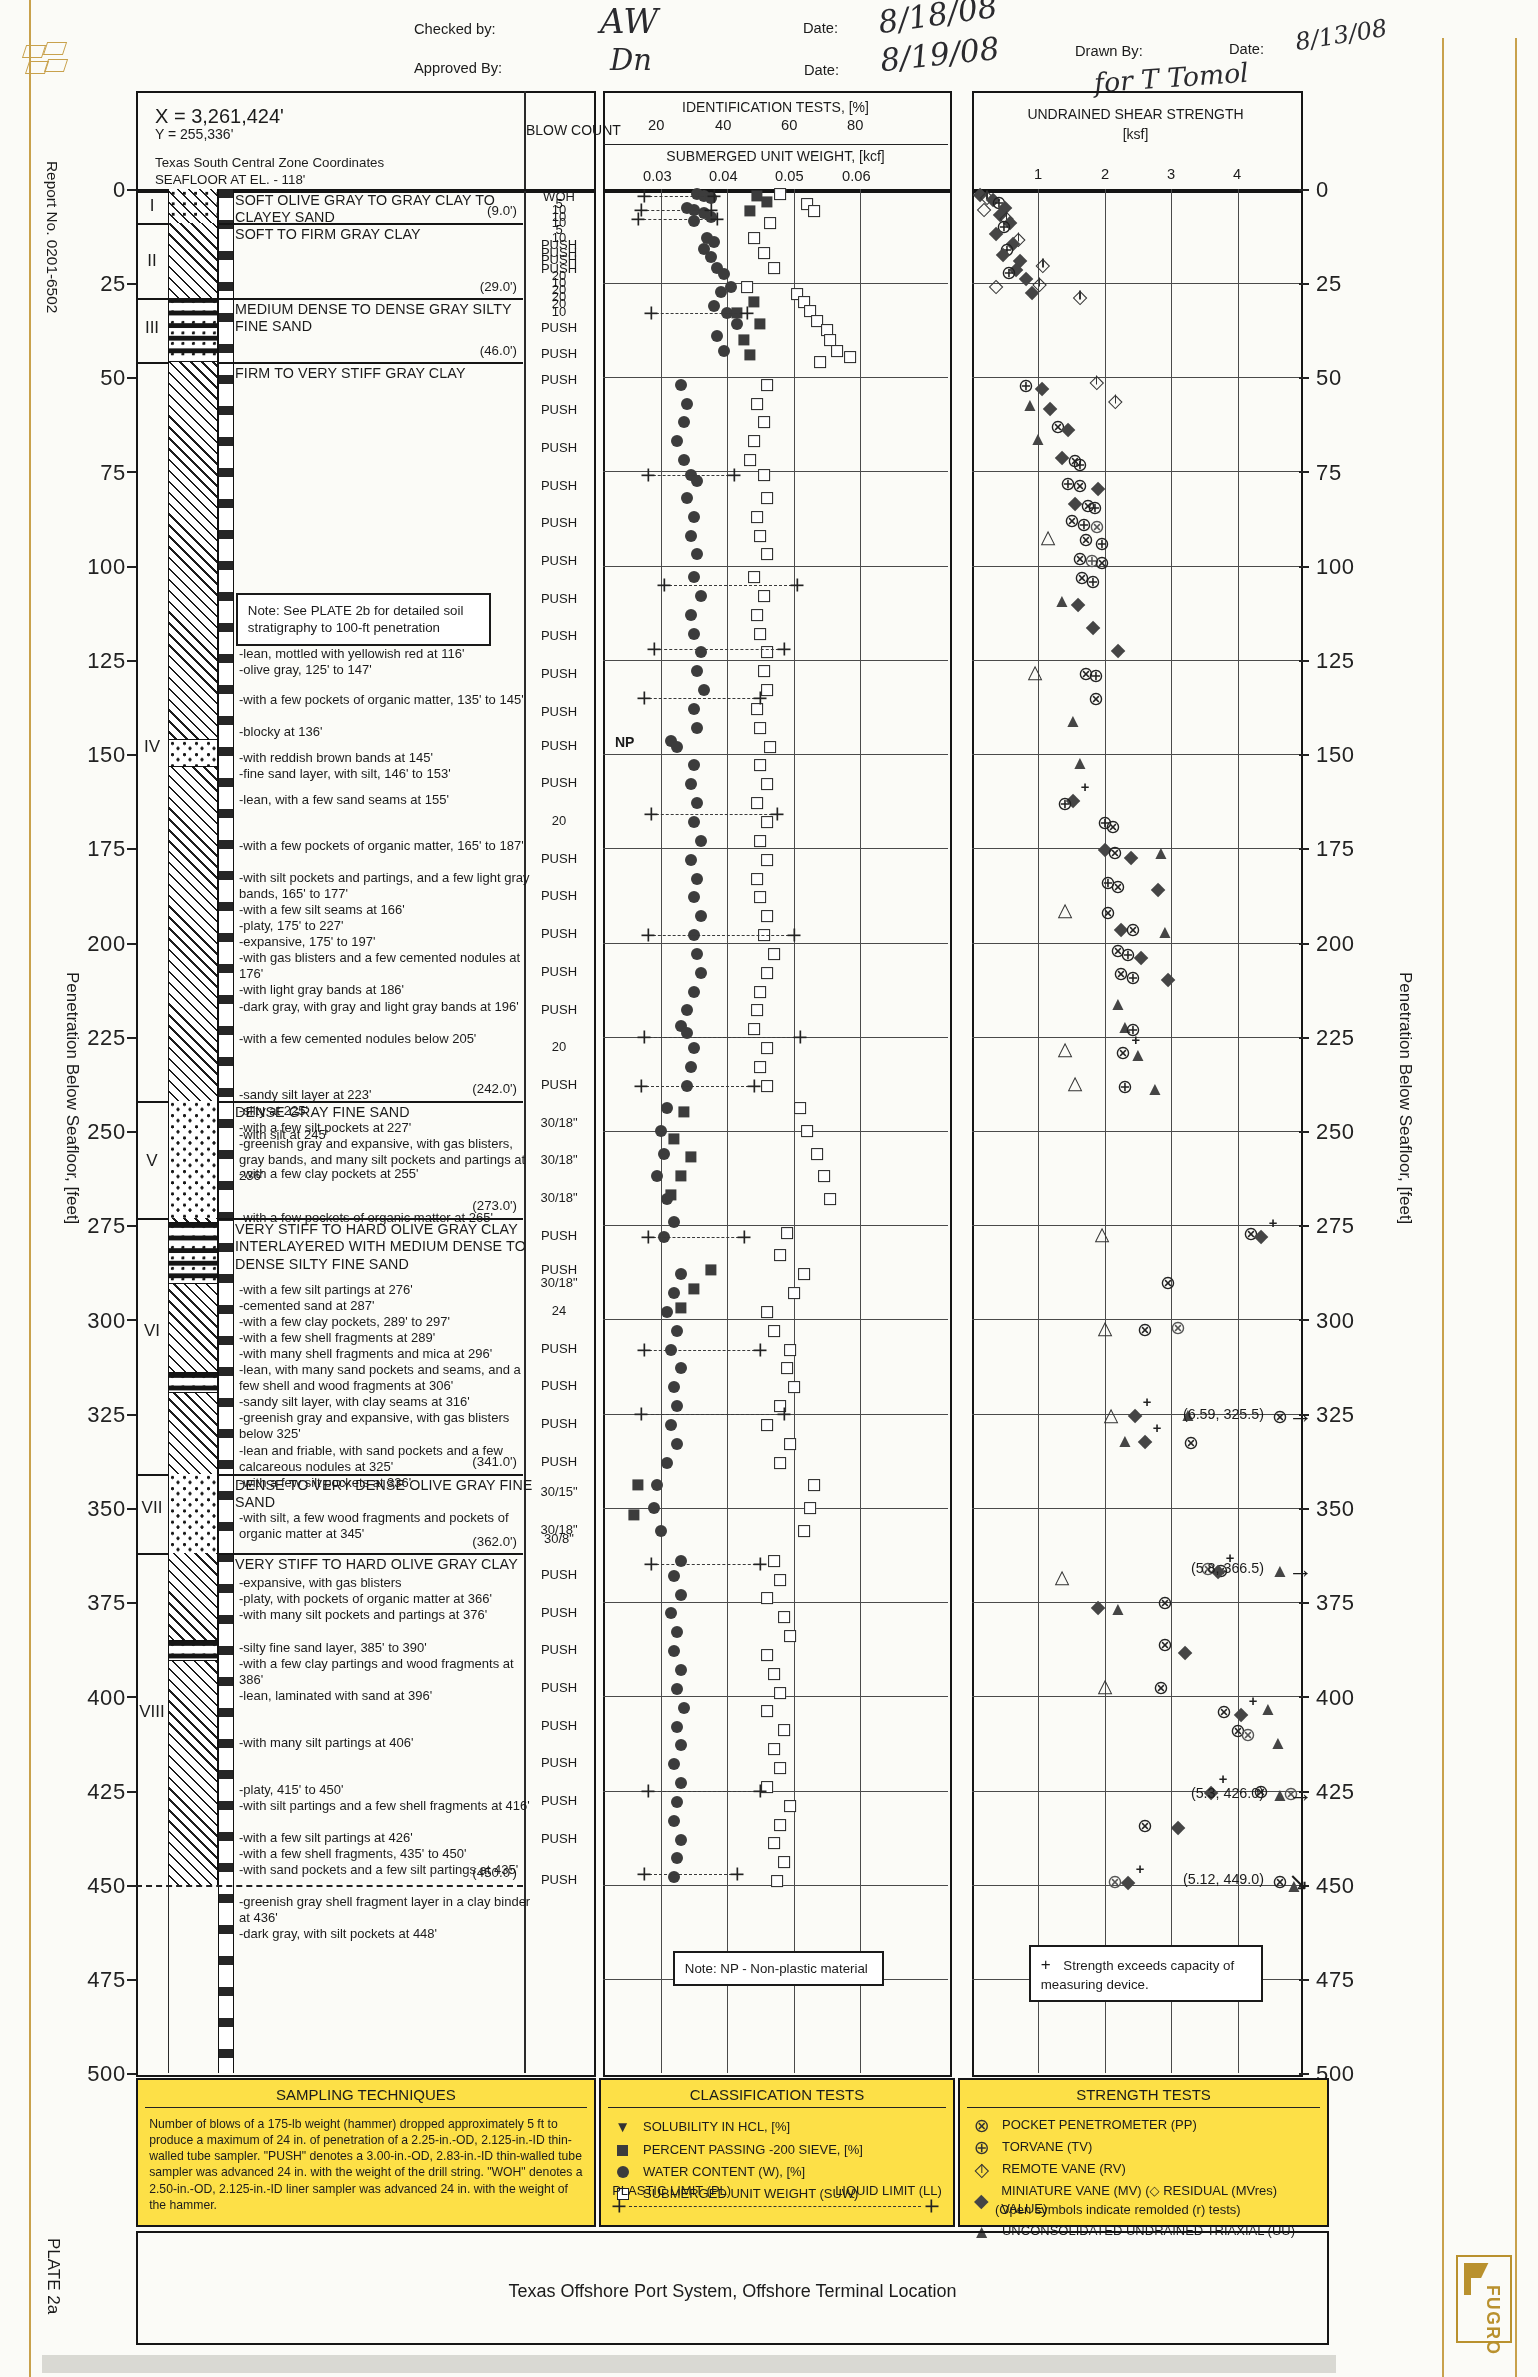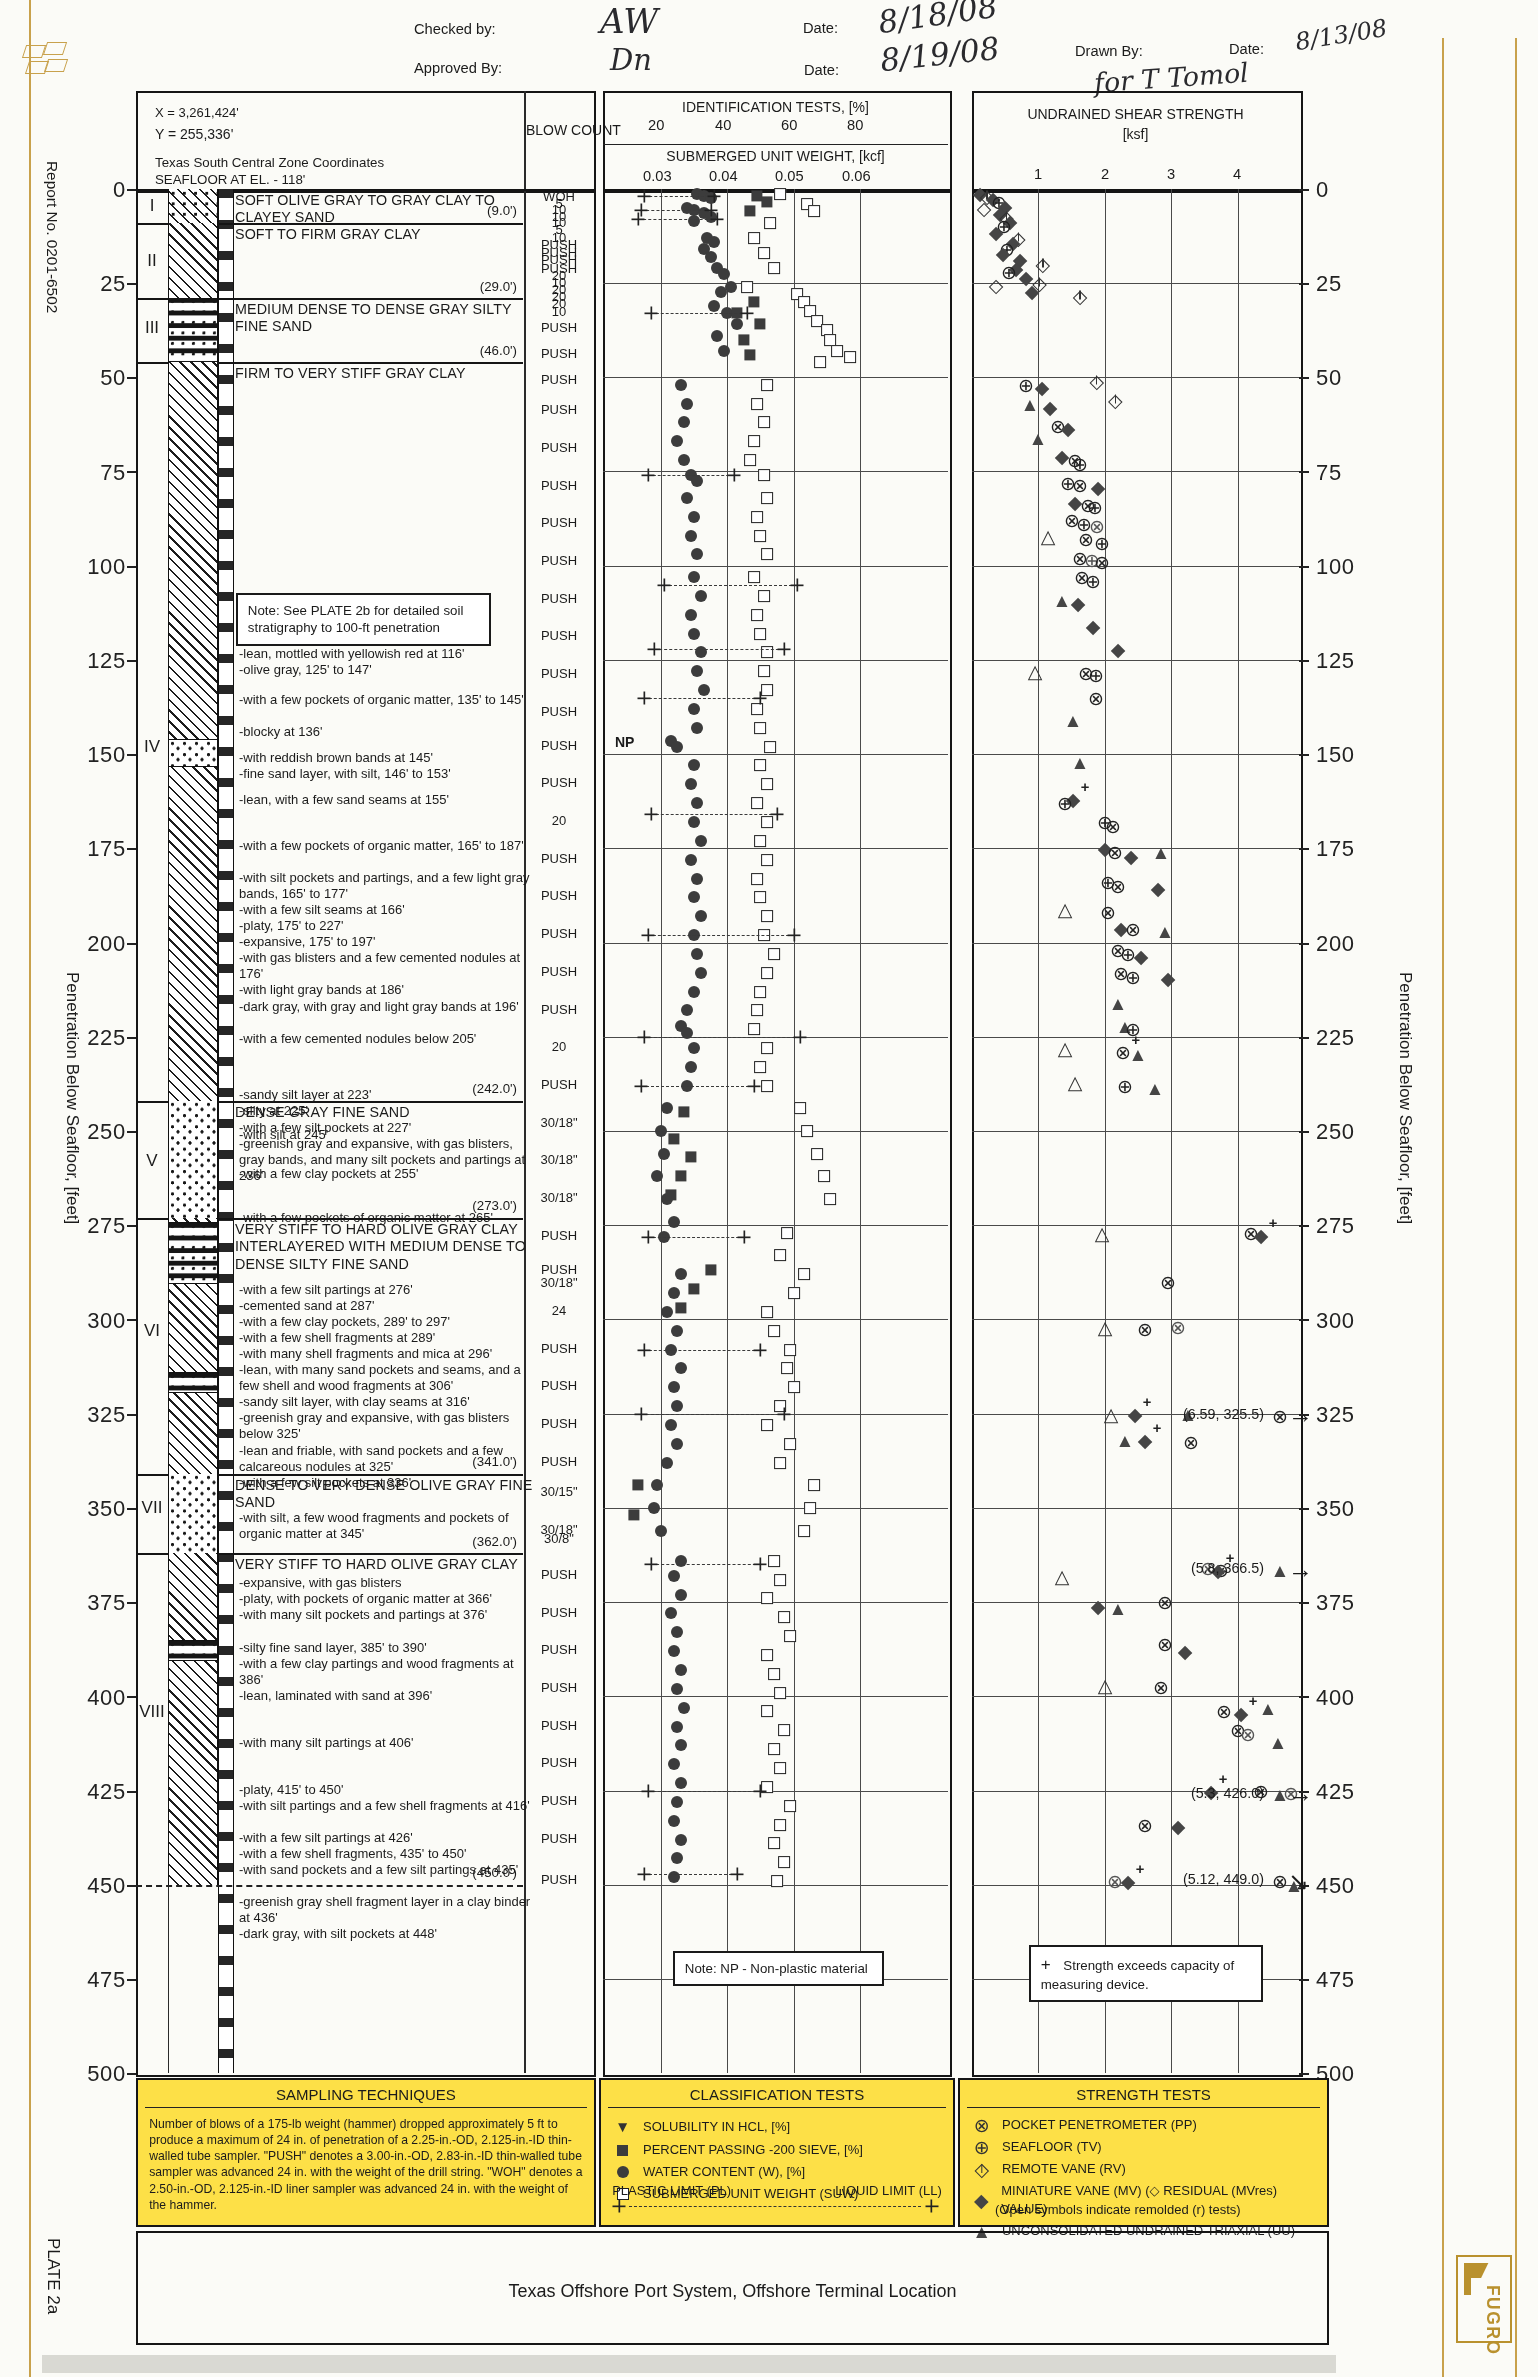--- a/index.html
+++ b/index.html
@@ -78,21 +78,21 @@
 <div class="lbl hand" style="left:610px;top:43px;font-size:29px">Dn</div>
 <div class="lbl" style="left:804px;top:62px;font-size:14.7px">Date:</div>
 <div class="lbl hand" style="left:880px;top:36px;font-size:31px;transform:rotate(-6deg)">8/19/08</div>
 <div class="lbl" style="left:1075px;top:43px;font-size:14.7px">Drawn By:</div>
 <div class="lbl hand" style="left:1094px;top:62px;font-size:26.6px;transform:rotate(-4deg)">for T Tomol</div>
 <div class="lbl" style="left:1229px;top:41px;font-size:14.7px">Date:</div>
 <div class="lbl hand" style="left:1295px;top:21px;font-size:24px;transform:rotate(-9deg)">8/13/08</div>
 
 <div class="frame" style="left:136px;top:91px;width:456px;height:98px"></div>
 <div class="vline" style="left:524px;top:91px;height:1982px;width:1.7px"></div>
-<div class="lbl" style="left:155px;top:105px;font-size:13px">X = 3,261,424'</div>
+<div class="lbl" style="left:155px;top:105px;font-size:20px">X = 3,261,424'</div>
 <div class="lbl" style="left:155px;top:126px;font-size:14px">Y = 255,336'</div>
 <div class="lbl" style="left:155px;top:155px;font-size:13.3px">Texas South Central Zone Coordinates</div>
 <div class="lbl" style="left:155px;top:172px;font-size:13.3px">SEAFLOOR AT EL. - 118'</div>
 <div class="lbl colhead" style="left:526px;top:122px;width:67px">BLOW COUNT</div>
 
 <div class="frame" style="left:603px;top:91px;width:345px;height:98px"></div>
 <div class="lbl colhead" style="left:603px;top:99px;width:345px">IDENTIFICATION TESTS, [%]</div>
 <div class="hline" style="left:603px;top:144px;width:345px;height:1.4px;background:#222"></div>
 <div class="lbl colhead" style="left:603px;top:148px;width:345px">SUBMERGED UNIT WEIGHT, [kcf]</div>
 
@@ -154,21 +154,21 @@
 </div>
 <div class="legendbox" style="left:958px;top:2078px;width:367px;height:145px">
   <div class="legend-title">STRENGTH TESTS</div>
   <div class="legend-body" id="str-items" style="padding:5.6px 11.2px">
       <div class="li-row">
         <span class="li-sym glyph">⊗</span>
         <span>POCKET PENETROMETER (PP)</span>
       </div>
       <div class="li-row">
         <span class="li-sym glyph">⊕</span>
-        <span>SEAFLOOR (TV)</span>
+        <span>TORVANE (TV)</span>
       </div>
       <div class="li-row">
         <span class="li-sym glyph rvwrap">◇</span>
         <span>REMOTE VANE (RV)</span>
       </div>
       <div class="li-row">
         <span class="li-sym glyph fill">◆</span>
         <span>MINIATURE VANE (MV)  (◇  RESIDUAL (MVres) VALUE)</span>
       </div>
       <div class="li-row">

